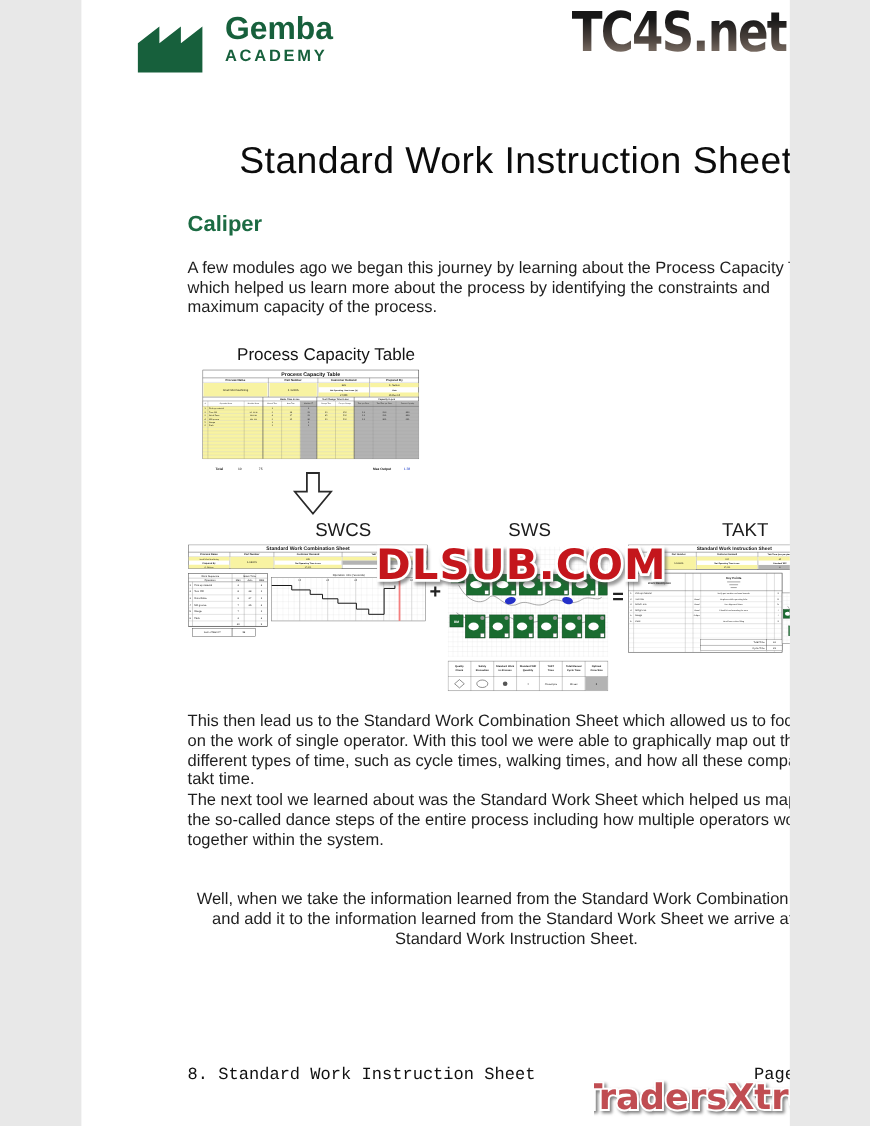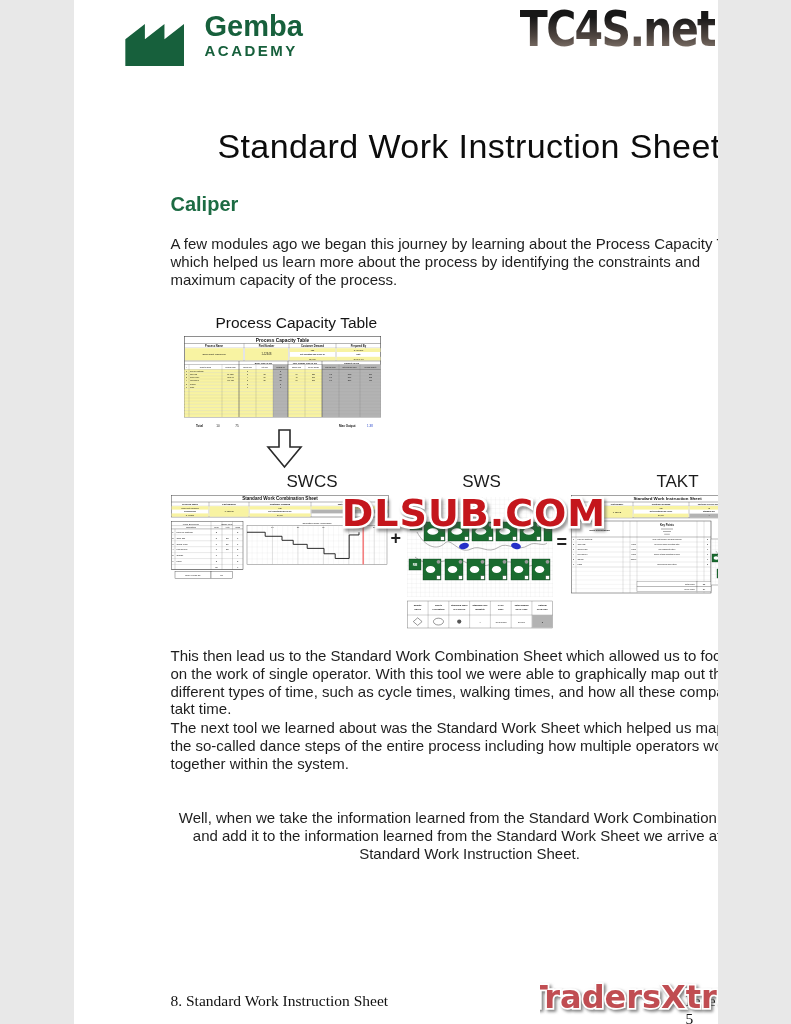--- a/index.html
+++ b/index.html
@@ -17,21 +17,21 @@
         background:linear-gradient(180deg,#171717 30%,#4d443f 62%,#8a7c72 90%);
         -webkit-background-clip:text;background-clip:text;color:transparent;}
   .title{top:127px;left:0;width:791px;text-align:center;font-size:34px;color:#0c0c0c;
          font-weight:400;letter-spacing:.4px;}
   .overview{left:97px;top:193px;font-size:20px;font-weight:bold;color:#1c6b43;}
   .para{left:97px;width:598px;font-size:15px;line-height:17.8px;color:#1e1e1e;}
   .p1{top:235px;}.p2{top:647px;}.p3{top:719px;}.p4{top:809px;text-align:center;}
   .pct-caption{left:142px;top:314px;font-size:15.5px;color:#141414;}
   .tool-label{top:472px;width:96px;text-align:center;font-size:17px;color:#1b1b1b;}
   .op{font-size:18px;font-weight:bold;color:#222;}
-  .footer{font-family:Liberation Serif, serif;font-size:15.5px;color:#111;top:992px;}
+  .footer{font-family:Liberation Mono, monospace;font-size:15.5px;color:#111;top:968px;}
   .f-left{left:97px;}  .f-right{left:612px;}
   svg text{font-family:"Liberation Sans",sans-serif;}
   .wm-text{font-family:"DejaVu Sans",sans-serif;}
 </style>
 </head>
 <body>
 
 <div class="page">
 
   <div class="abs logo">

